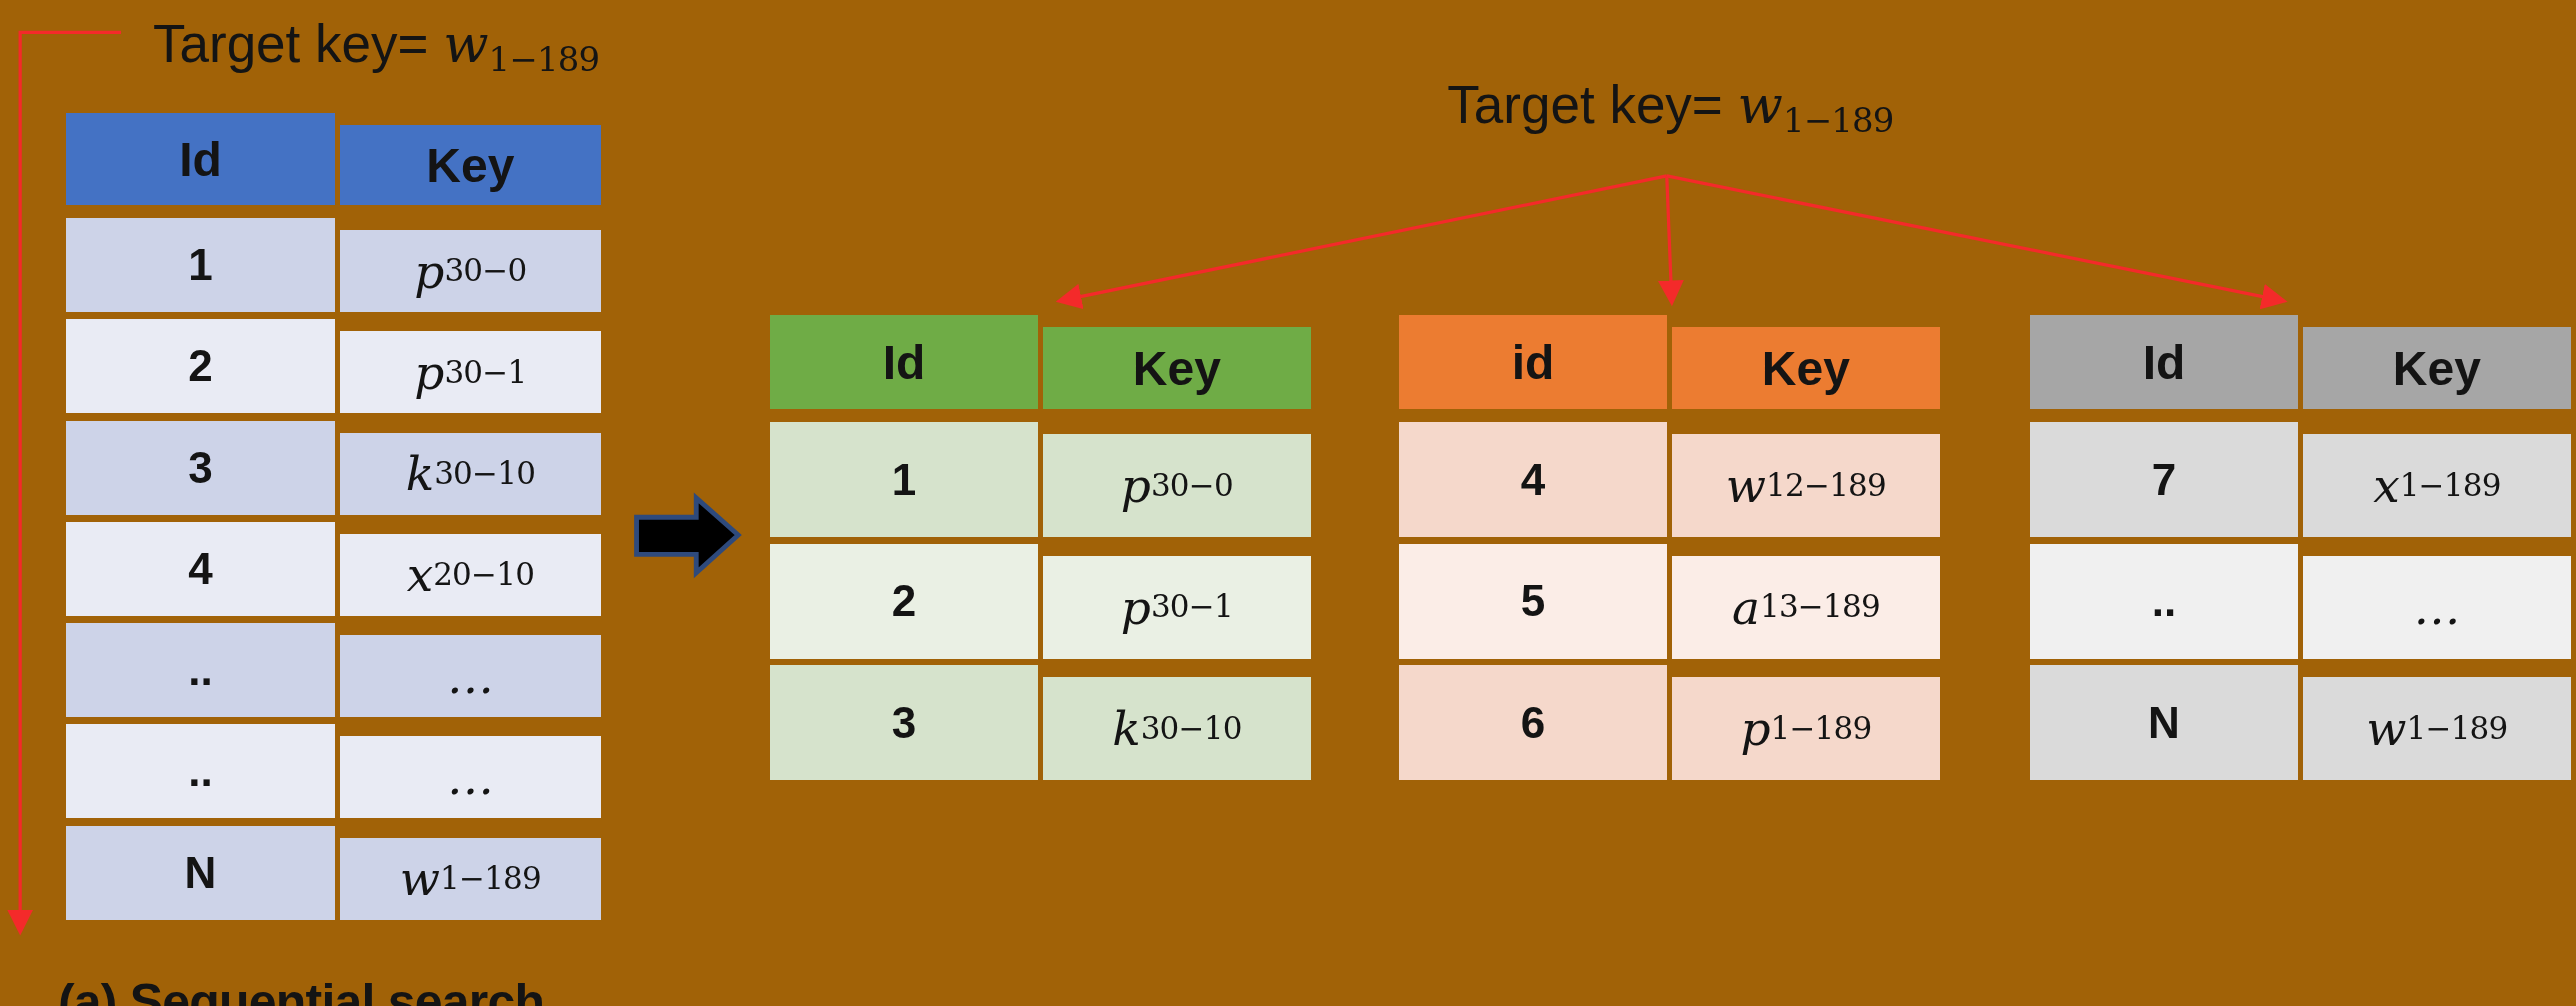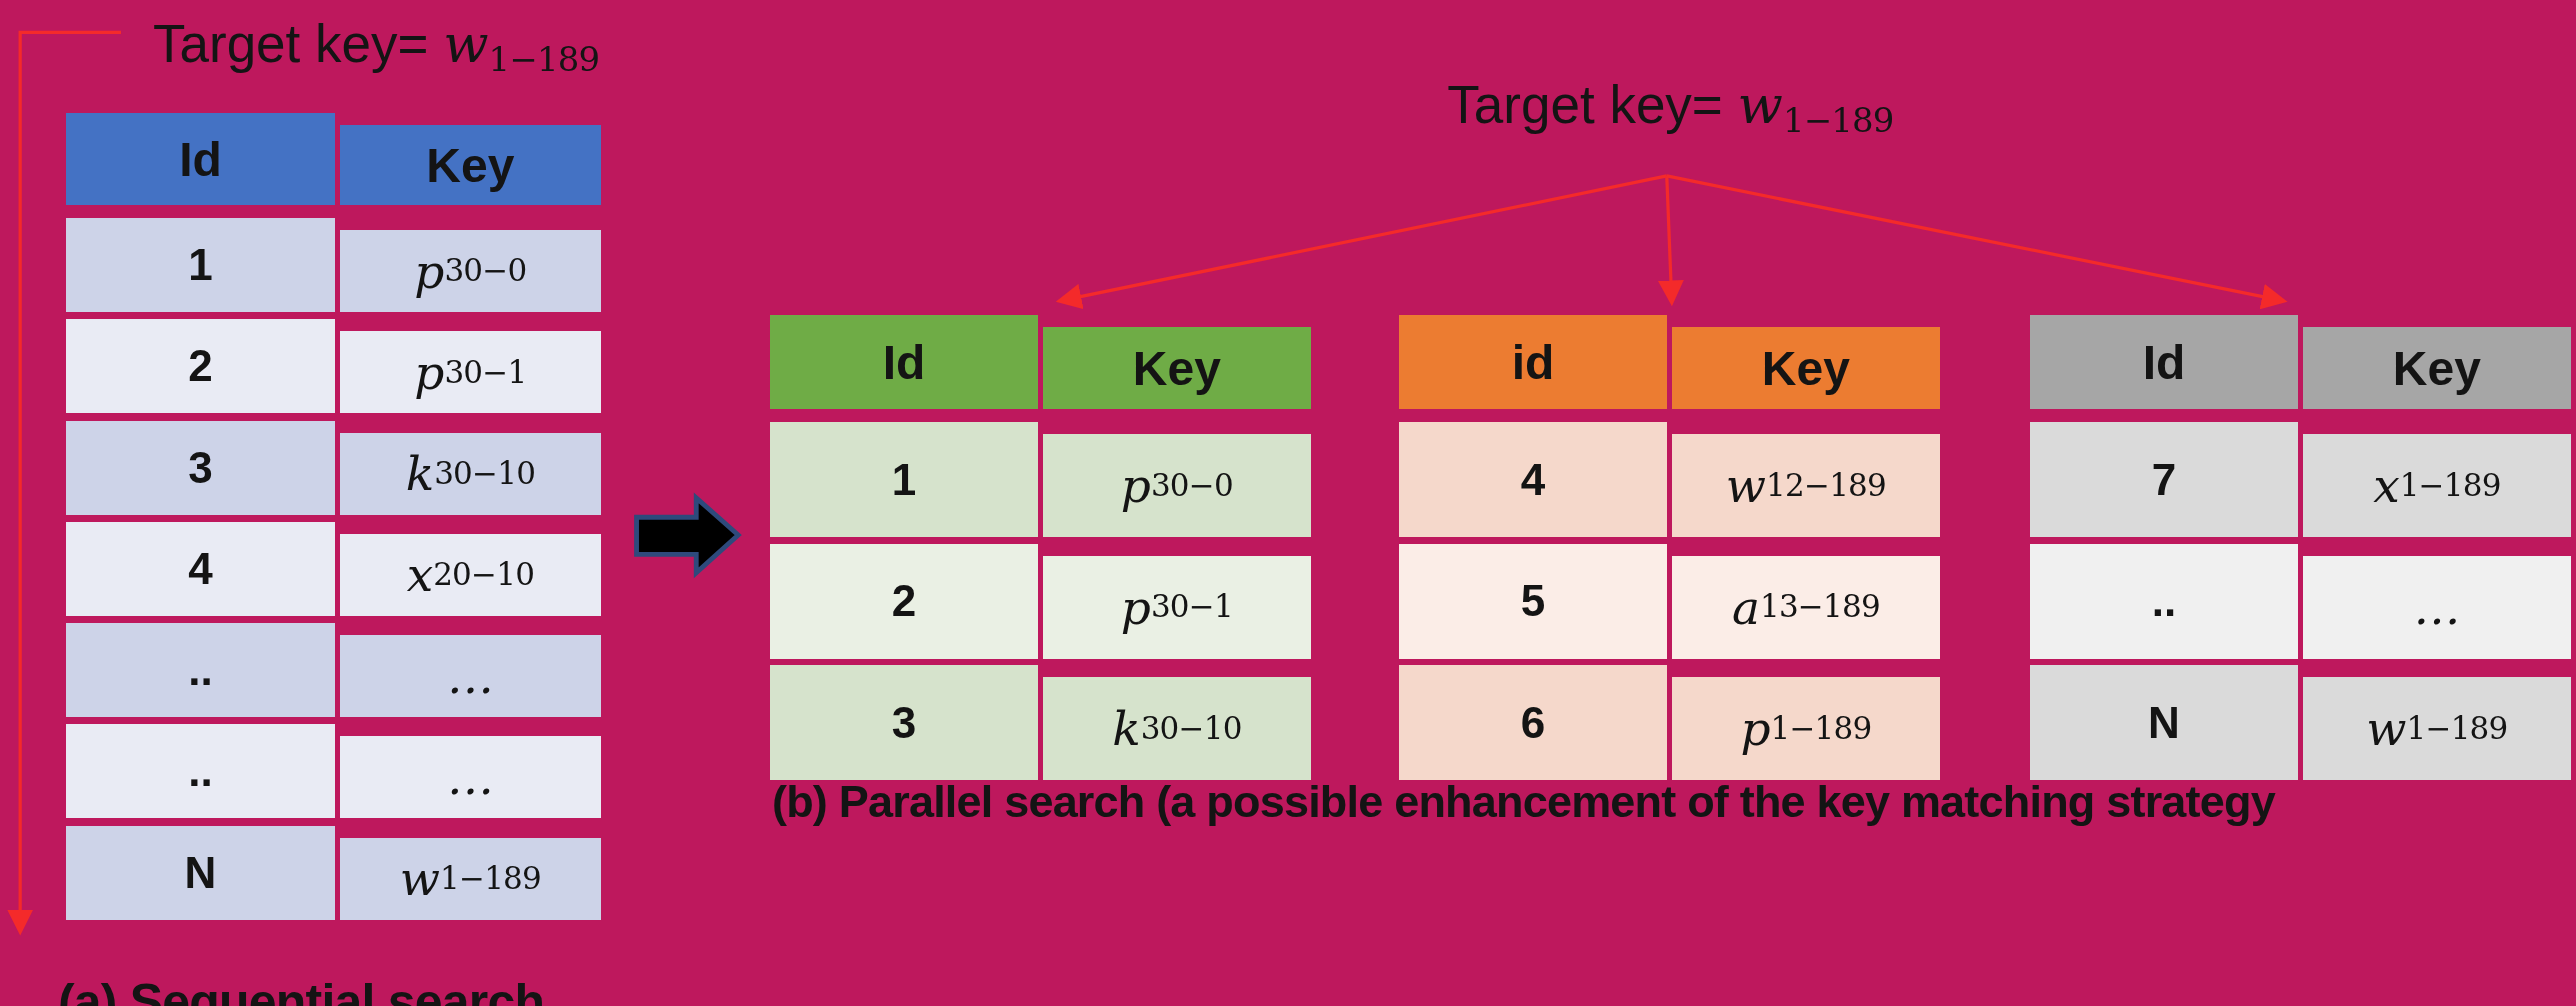--- a/index.html
+++ b/index.html
@@ -1,19 +1,19 @@
 <!DOCTYPE html>
 <html style="font-size:13px"><head>
 <meta charset="utf-8">
 <style>
   html,body{margin:0;padding:0;background:#ffffff;}
   #canvas{
     position:relative;
     width:2576px;height:1007px;
-    background:#be185d;
+    background:#a16207;
     font-family:"Liberation Sans",sans-serif;
     color:#141414;
     overflow:hidden;
   }
   .abs{position:absolute;}
   
   .tbl{position:absolute;}
   .trow{display:flex;gap:4.8px;}
   .cell{
     display:flex;align-items:center;justify-content:center;
@@ -216,17 +216,16 @@
     <div class="trow rdark">
       <div class="cell c1 idt">N</div>
       <div class="cell c2 key">
           <span>w</span>
           <sub>1−189</sub>
         </div>
     </div>
   </div>
 
   <div class="abs cap-b" style="left:772px;top:757px;">
-    <div class="line">(b) Parallel search (a possible enhancement of the key matching strategy</div>
   </div>
 
 </div>
 
 
 </body></html>

